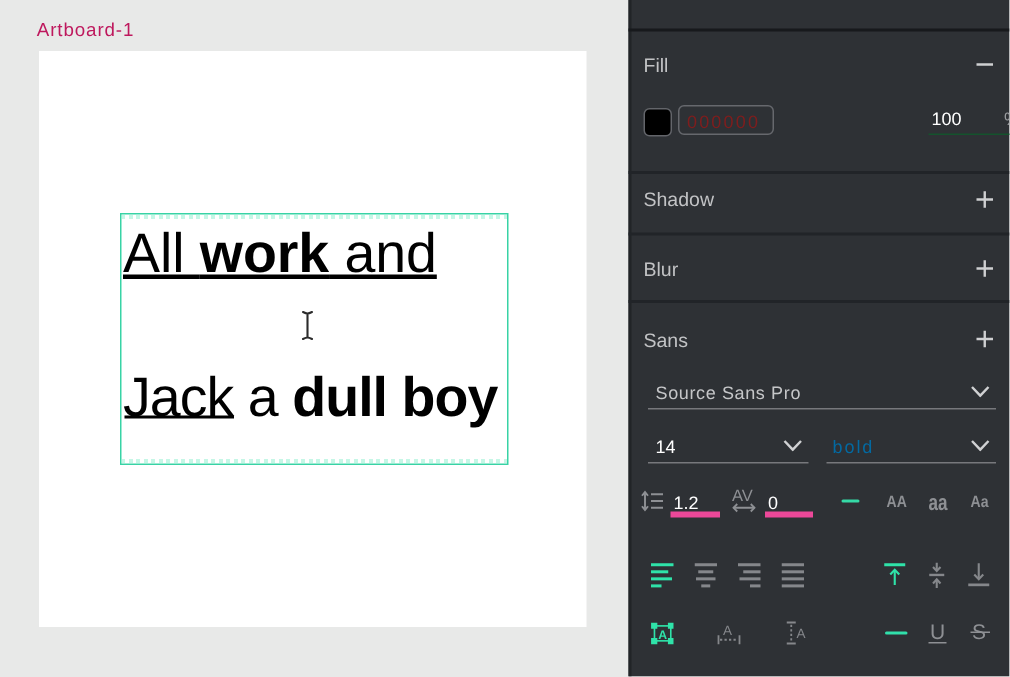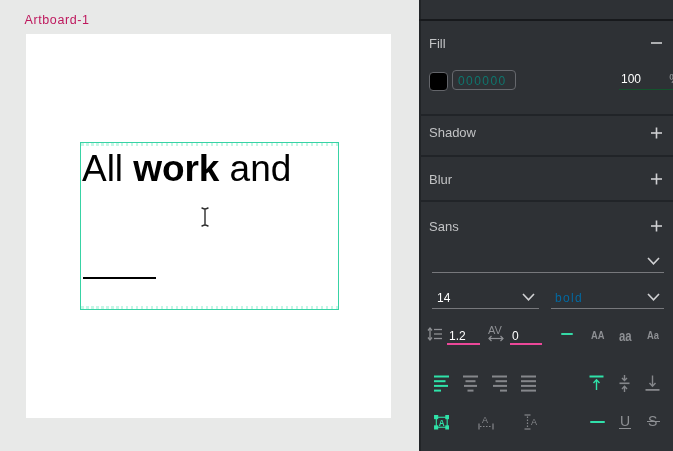--- a/index.html
+++ b/index.html
@@ -7,54 +7,54 @@
 body { font-family:"Liberation Sans",sans-serif; position:relative; background:#e8e9e8; }
 .abs { position:absolute; }
 
 
 .artlabel { left:24.5px; top:13.6px; font-size:12.5px; color:#be185d; letter-spacing:0.6px; line-height:12px; }
 .artboard { left:26px; top:34px; width:365px; height:384px; background:#ffffff; }
 .textbox { left:80px; top:141.5px; width:259px; height:168.5px; border:1px solid #38d3a5; }
 .tbtopdash { left:81px; top:143px; width:257px; height:3px; background:repeating-linear-gradient(90deg, rgba(150,240,210,0.55) 0 2.5px, rgba(255,255,255,0) 2.5px 5px); }
 .tbbotdash { left:81px; top:305.5px; width:257px; height:3px; background:repeating-linear-gradient(90deg, rgba(150,240,210,0.55) 0 2.5px, rgba(255,255,255,0) 2.5px 5px); }
 .bigtext { left:82px; top:144.5px; font-size:37px; line-height:48px; color:#000; white-space:nowrap; }
-.l1 { letter-spacing:-0.05px; }
+.l1 { letter-spacing:-0.05px;text-decoration:underline; }
 .l2 { letter-spacing:-0.53px; }
 .l3 { letter-spacing:-0.63px; }
 .jackline { left:83px; top:277px; width:73px; height:2.4px; background:#000; }
 
 
 .panel { left:418.5px; top:0; width:254.5px; height:451px; background:#2e3135; border-left:2px solid #212427; color:#c2c3c5; }
 .sep1 { left:419px; top:19px; width:254px; height:2px; background:#17191c; }
 .sep { left:419px; width:254px; height:2px; background:#212428; }
 .h { font-size:13px; color:#c2c3c5; }
 .plusminus { stroke:#cfd0d2; stroke-width:1.6; }
 
 
 .swatch { left:429px; top:72px; width:19px; height:19px; background:#000; border:1px solid #63656a; border-radius:4px; }
-.hexbox { left:452px; top:70px; width:64px; height:20px; border:1px solid #66686d; border-radius:4px; color:#0f766e; font-size:12px; line-height:21px; padding-left:5px; letter-spacing:1.45px; }
+.hexbox { left:452px; top:70px; width:64px; height:20px; border:1px solid #66686d; border-radius:4px; color:#7f1d1d; font-size:12px; line-height:21px; padding-left:5px; letter-spacing:1.45px; }
 .opacity { left:619px; top:70px; width:65px; height:20px; border-bottom:1px solid #14532d; color:#fff; font-size:12px; line-height:18px; }
 .pct { color:#9b9da0; }
 
 
 .selline { border-bottom:1px solid #77787c; }
 .seltext { font-size:12px; color:#c5c6c8; }
 .numtext { font-size:12px; color:#fff; }
-.inpline { border-bottom:2px solid #ec4899; }
+.inpline { border-bottom:4px solid #ec4899; }
 .graylbl { color:#8e9094; }
 </style>
 </head>
 <body>
 
 <div class="abs artlabel">Artboard‑1</div>
 <div class="abs artboard"></div>
 <div class="abs textbox"></div>
 <div class="abs tbtopdash"></div>
 <div class="abs tbbotdash"></div>
-<div class="abs bigtext"><span class="l1">All <b>work</b> and</span><br><br></div>
+<div class="abs bigtext"><span class="l1">All <b>work</b> and</span><br><br><span class="l3">Jack a <b>dull boy</b></span></div>
 <div class="abs jackline"></div>
 
 <svg class="abs" style="left:198px;top:206px" width="14" height="22" viewBox="0 0 14 22">
   <g stroke="#fff" stroke-width="3" fill="none" stroke-linecap="round">
     <path d="M4 2 Q6 3 7 3 Q8 3 10 2 M7 3 L7 19 M4 20 Q6 19 7 19 Q8 19 10 20"></path>
   </g>
   <g stroke="#2b2b2b" stroke-width="1.4" fill="none" stroke-linecap="round">
     <path d="M4 2 Q6 3 7 3 Q8 3 10 2 M7 3 L7 19 M4 20 Q6 19 7 19 Q8 19 10 20"></path>
   </g>
 </svg>
@@ -91,20 +91,21 @@
 
 <div class="abs h" style="left:429px;top:218.5px">Sans</div>
 <svg class="abs" style="left:650px;top:220px" width="13" height="12" viewBox="0 0 13 12">
     <g class="plusminus">
       <line x1="1" y1="6" x2="12" y2="6"></line>
       <line x1="6.5" y1="0.5" x2="6.5" y2="11.5"></line>
     </g>
   </svg>
 
 <div class="abs selline" style="left:432px;top:250px;width:232px;height:23px">
+  <span class="seltext" style="position:absolute;left:5px;top:5px;letter-spacing:0.42px">Source Sans Pro</span>
   <svg style="position:absolute;right:4px;top:7px" width="13" height="8" viewBox="0 0 13 8">
       <polyline points="1,1 6.5,6.8 12,1" fill="none" stroke="#d0d1d3" stroke-width="1.6"></polyline>
     </svg>
 </div>
 
 <div class="abs selline" style="left:432px;top:286px;width:107px;height:23px">
   <span class="numtext" style="position:absolute;left:5px;top:5px">14</span>
   <svg style="position:absolute;right:4px;top:7px" width="13" height="8" viewBox="0 0 13 8">
       <polyline points="1,1 6.5,6.8 12,1" fill="none" stroke="#d0d1d3" stroke-width="1.6"></polyline>
     </svg>

